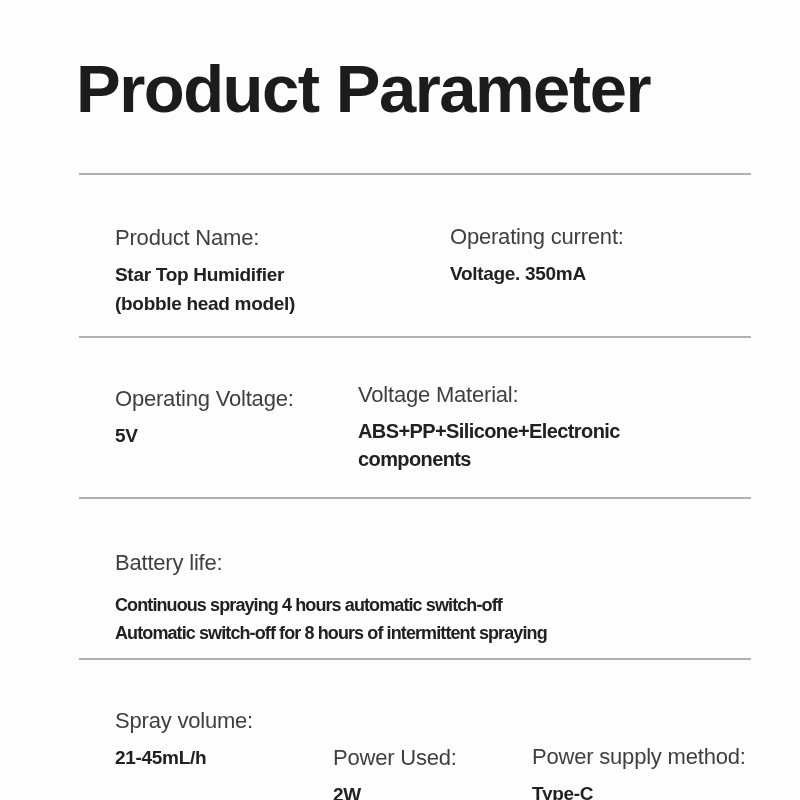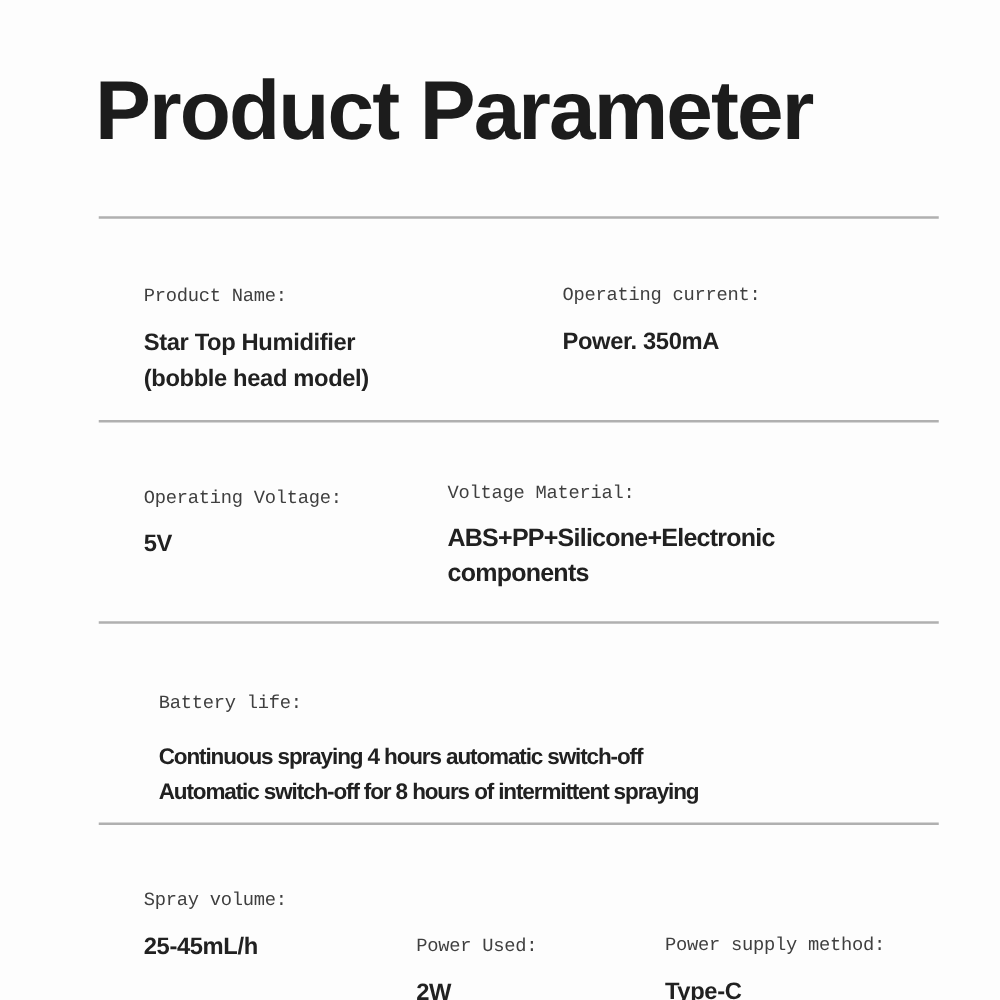--- a/index.html
+++ b/index.html
@@ -32,26 +32,25 @@
     left: 79px;
     width: 672px;
     height: 2px;
     background: var(--divider, #b0b0b0);
   }
   .spec-cell {
     position: absolute;
   }
   .spec-label {
     display: block;
-    font-size: 15px;
+    font-size: 22px;
     line-height: 26px;
     letter-spacing: -0.2px;
     color: var(--label, #3f3f3f);
     white-space: nowrap;
-    font-family: Liberation Mono, monospace;
   }
   .spec-value {
     display: block;
     margin-top: 9px;
     font-size: 19px;
     line-height: 29px;
     font-weight: bold;
     letter-spacing: -0.3px;
     color: var(--value, #212121);
     white-space: pre-line;
@@ -80,42 +79,42 @@
   <div class="divider" style="top:497px;"></div>
   <div class="divider" style="top:658px;"></div>
 
   <div class="spec-cell" style="left:115px; top:225px;">
     <span class="spec-label">Product Name:</span>
     <span class="spec-value">Star Top Humidifier
 (bobble head model)</span>
   </div>
   <div class="spec-cell" style="left:450px; top:224px;">
     <span class="spec-label">Operating current:</span>
-    <span class="spec-value">Power. 350mA</span>
+    <span class="spec-value">Voltage. 350mA</span>
   </div>
 
   <div class="spec-cell" style="left:115px; top:386px;">
     <span class="spec-label">Operating Voltage:</span>
     <span class="spec-value">5V</span>
   </div>
   <div class="spec-cell" style="left:358px; top:382px;">
     <span class="spec-label">Voltage Material:</span>
     <span class="spec-value material">ABS+PP+Silicone+Electronic
 components</span>
   </div>
 
-  <div class="spec-cell" style="left:127px; top:550px;">
+  <div class="spec-cell" style="left:115px; top:550px;">
     <span class="spec-label">Battery life:</span>
     <span class="spec-value long">Continuous spraying 4 hours automatic switch-off
 Automatic switch-off for 8 hours of intermittent spraying</span>
   </div>
 
   <div class="spec-cell" style="left:115px; top:708px;">
     <span class="spec-label">Spray volume:</span>
-    <span class="spec-value">25-45mL/h</span>
+    <span class="spec-value">21-45mL/h</span>
   </div>
   <div class="spec-cell" style="left:333px; top:745px;">
     <span class="spec-label">Power Used:</span>
     <span class="spec-value">2W</span>
   </div>
   <div class="spec-cell" style="left:532px; top:706px;margin-top:38px;">
     <span class="spec-label">Power supply method:</span>
     <span class="spec-value">Type-C</span>
   </div>
 

